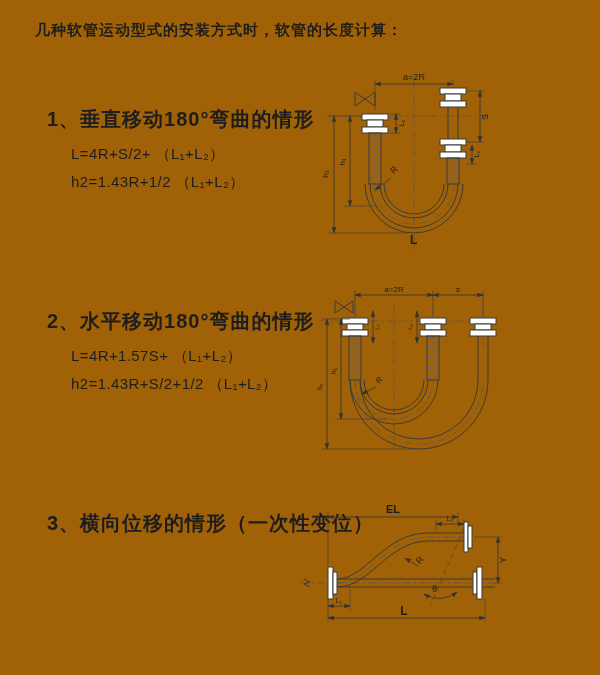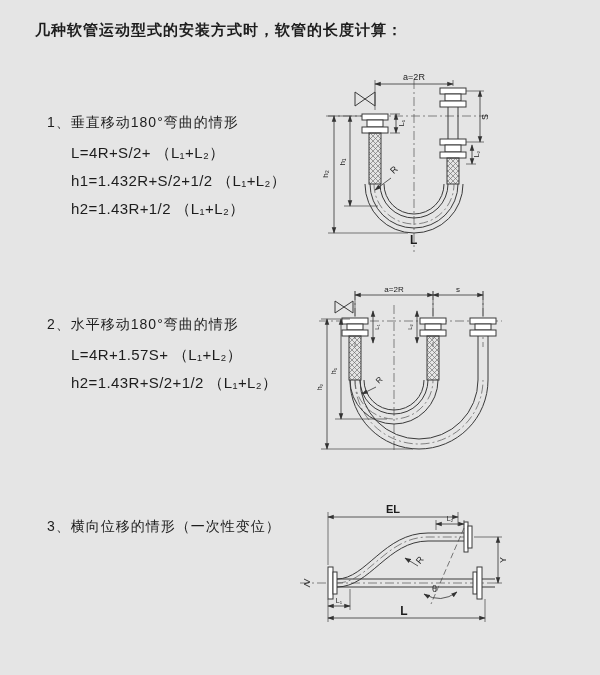--- a/index.html
+++ b/index.html
@@ -1,24 +1,24 @@
 <!DOCTYPE html>
 <html><head>
 <meta charset="utf-8">
 <style>
   html,body{margin:0;padding:0;background:#fff;}
   #page{
-    position:relative;width:600px;height:675px;background:#e5e5e5;
+    position:relative;width:600px;height:675px;background:#a16207;
     font-family:"Liberation Sans","DejaVu Sans",sans-serif;color:#1d1d1d;overflow:hidden;
   }
   .title{
     position:absolute;left:35px;top:21px;font-size:15px;font-weight:700;letter-spacing:1px;
   }
   .section{position:absolute;left:47px;}
-  .sec-heading{font-size:14px;font-weight:400;letter-spacing:1px;margin:8px 0 10px 0;}
+  .sec-heading{font-size:20px;font-weight:700;letter-spacing:1px;margin:0 0 10px 0;}
   .formula{font-size:15px;font-weight:400;letter-spacing:.4px;padding-left:24px;height:28px;line-height:22px;}
   #sec1{top:106px;}
   #sec2{top:308px;}
   #sec3{top:510px;}
   .diag{position:absolute;}
   #diag1{left:318px;top:66px;}
   #diag2{left:317px;top:285px;}
   #diag3{left:298px;top:492px;}
   svg{display:block;}
   svg text{font-family:"Liberation Sans","DejaVu Sans",sans-serif;fill:#1d1d1d;}
@@ -32,21 +32,20 @@
 </head>
 <body>
 
 <div id="page">
 
   <div class="title">几种软管运动型式的安装方式时，软管的长度计算：</div>
 
   <div class="section" id="sec1">
     <div class="sec-heading">1、垂直移动180°弯曲的情形</div>
     <div class="formula">L=4R+S/2+ （L₁+L₂）</div>
-    <div class="formula">h1=1.432R+S/2+1/2 （L₁+L₂）</div>
     <div class="formula">h2=1.43R+1/2 （L₁+L₂）</div>
   </div>
 
   <div class="section" id="sec2">
     <div class="sec-heading">2、水平移动180°弯曲的情形</div>
     <div class="formula">L=4R+1.57S+ （L₁+L₂）</div>
     <div class="formula">h2=1.43R+S/2+1/2 （L₁+L₂）</div>
   </div>
 
   <div class="section" id="sec3">

